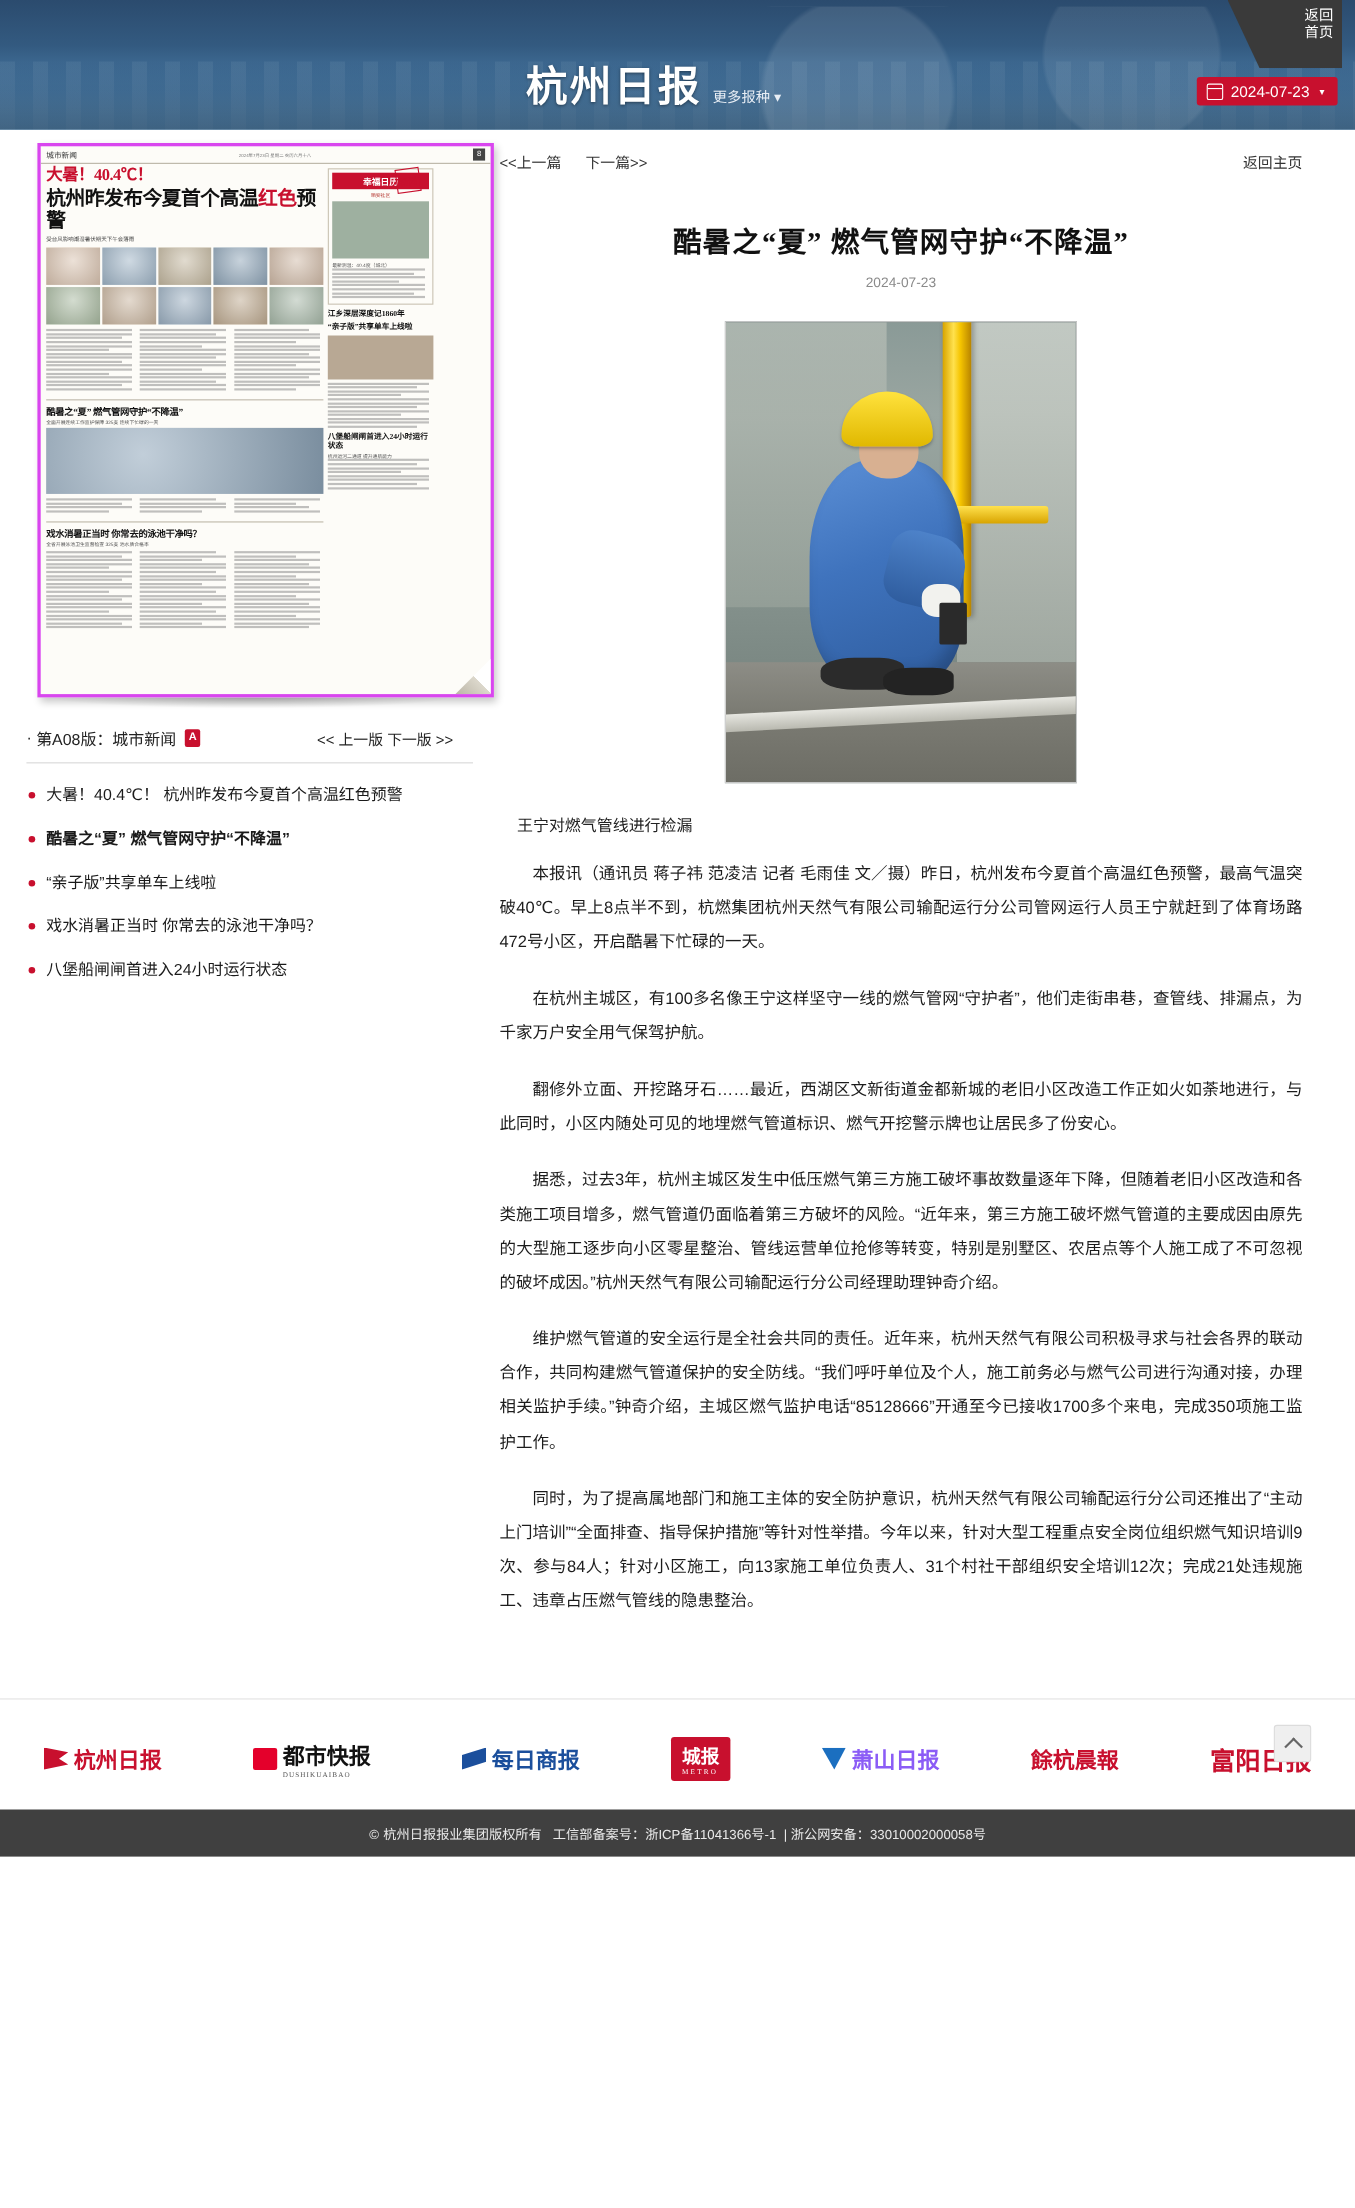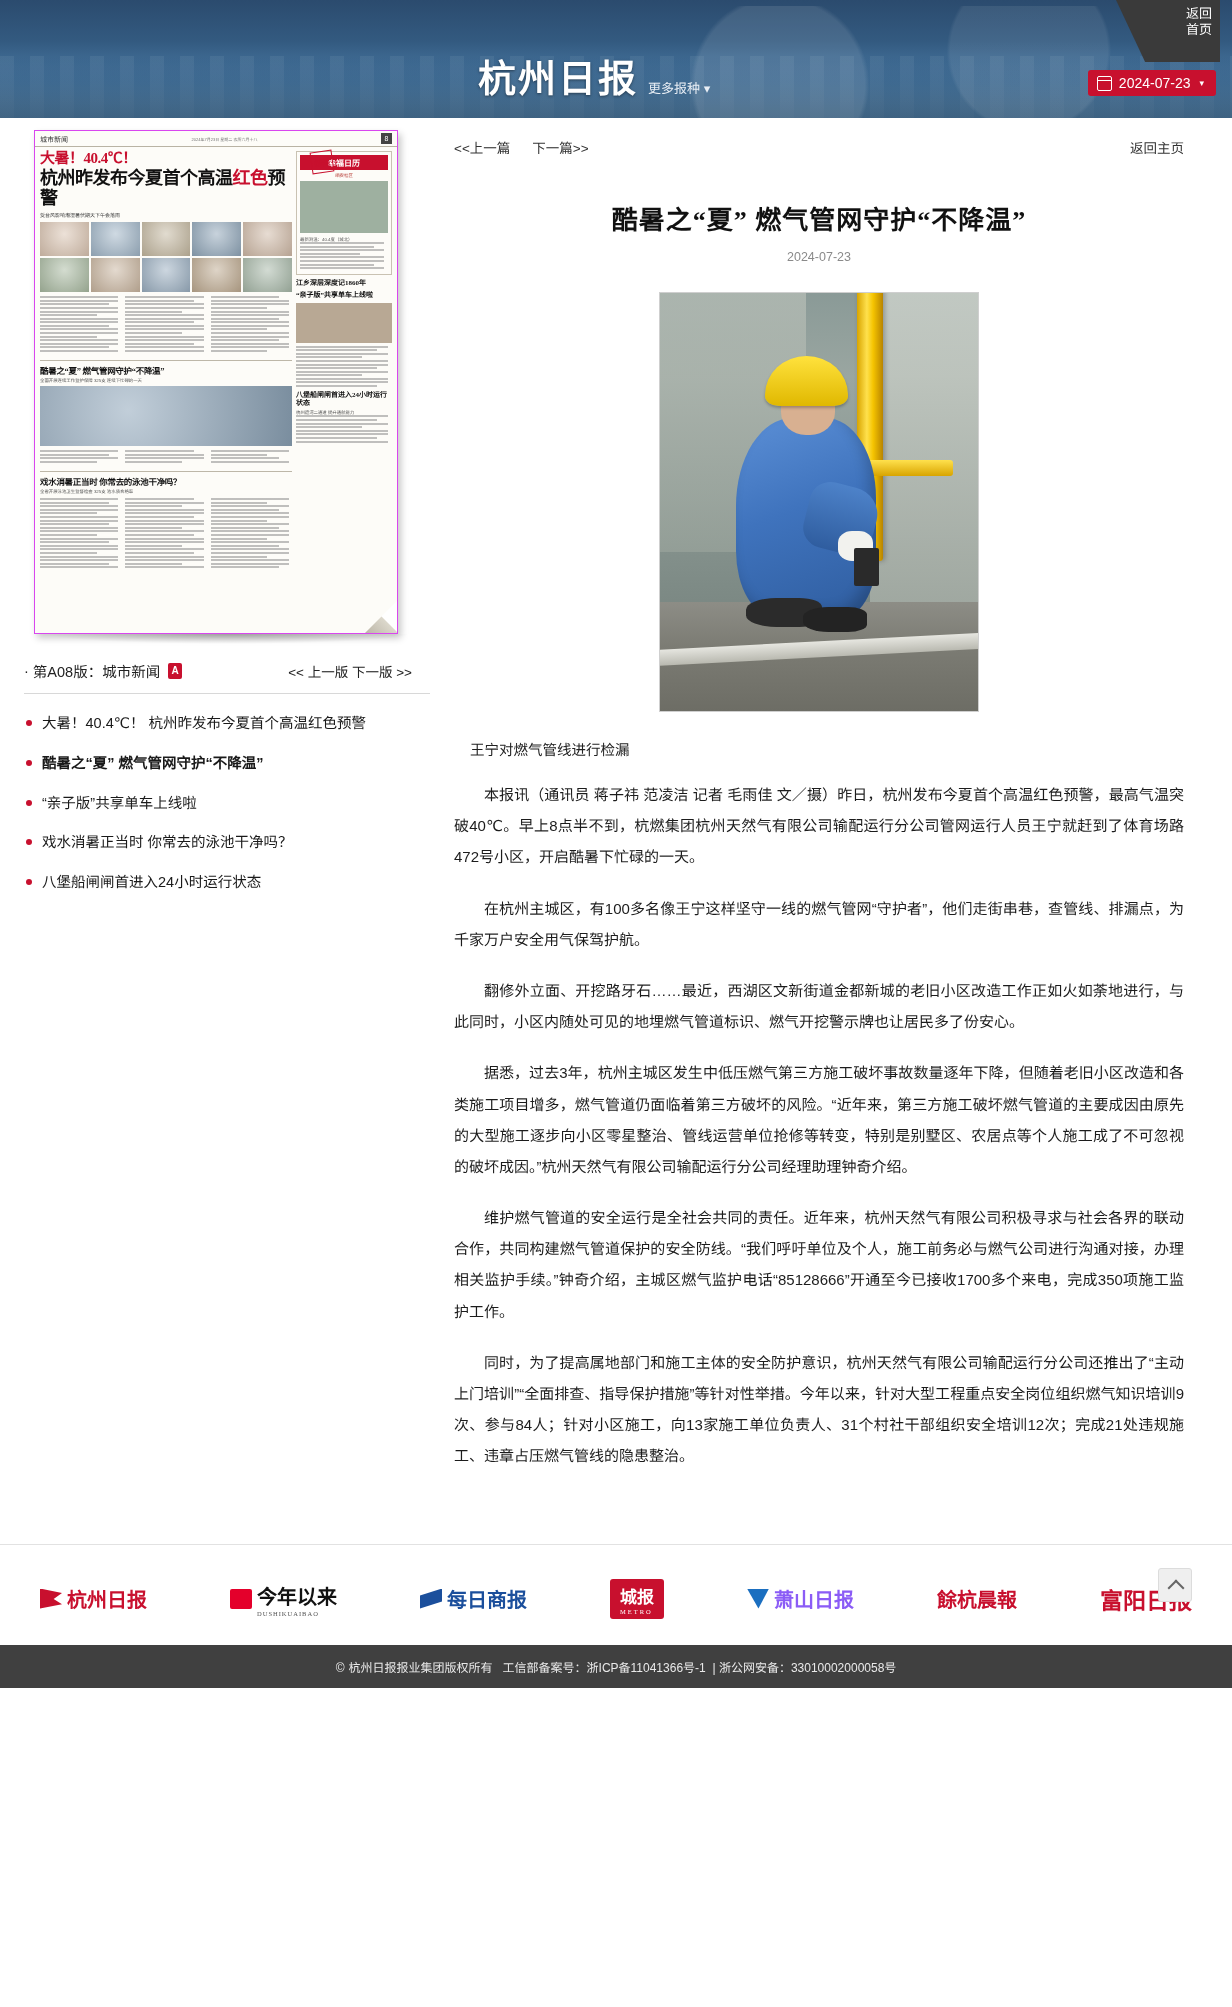--- a/index.html
+++ b/index.html
@@ -123,24 +123,24 @@
   .right-col { flex: 1; padding: 3px 48px 0 24px; }
 
   
   .paper-shell {
     position: relative;
     width: 368px;
     margin-left: 10px;
   }
   .paper {
     position: relative;
-    width: 364px;
+    width: 415px;
     height: 504px;
     background: #fdfcf8;
-    border: 1px solid #d946ef;
+    border: 3px solid #d946ef;
     box-shadow: 3px 4px 7px rgba(0,0,0,0.22);
     overflow: hidden;
     font-size: 3px;
     cursor: pointer;
   }
   .p-topbar {
     display: flex; align-items: center; justify-content: space-between;
     height: 16px;
     border-bottom: 1px solid #b9b3a4;
     padding: 0 5px;
@@ -870,21 +870,21 @@
 
 <div class="footer-holder">
   <div class="footer-logos">
     <div class="flogo f1">
       <span class="mark"></span>
       <span>杭州日报</span>
     </div>
     <div class="flogo f2">
       <span class="mark"></span>
       <span>
-        <span>今年以来</span>
+        <span>都市快报</span>
         <span class="sub">DUSHIKUAIBAO</span>
       </span>
     </div>
     <div class="flogo f3">
       <span class="mark"></span>
       <span>每日商报</span>
     </div>
     <div class="flogo f4">
       <span>
         <span>城报</span>

